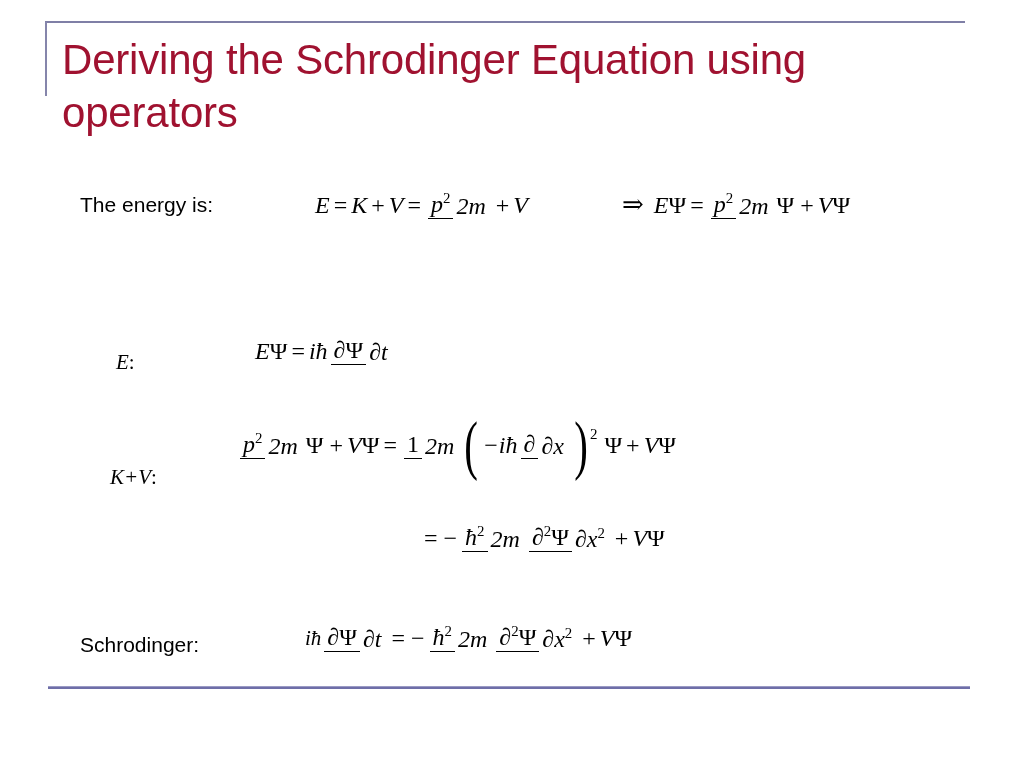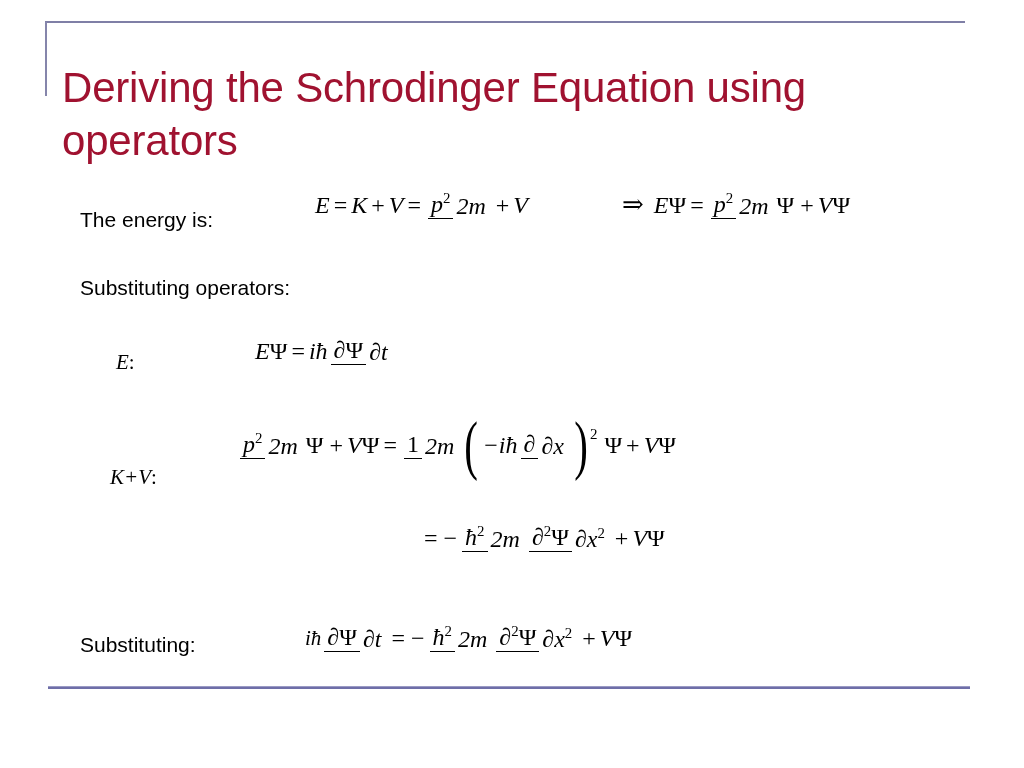--- a/index.html
+++ b/index.html
@@ -50,33 +50,32 @@
     left: 62px;
     top: 33px;
     width: 880px;
     color: #a01230;
     font-family: "Liberation Sans", sans-serif;
     font-size: 42px;
     line-height: 53px;
     font-weight: 400;
     letter-spacing: -0.2px;
     white-space: pre-line;
-    margin-top: 28px;
   }
 
   
   .label {
     position: absolute;
     color: #000000;
     font-family: "Liberation Sans", sans-serif;
     font-size: 21px;
     line-height: 24px;
     white-space: nowrap;
   }
-  .lbl-energy   { left: 80px;  top: 208px; }
+  .lbl-energy   { left: 80px;  top: 193px; }
   .lbl-subops   { left: 80px;  top: 276px; }
   .lbl-subst    { left: 80px;  top: 633px; }
 
   
   .math {
     position: absolute;
     color: #000000;
     font-family: "Liberation Serif", "DejaVu Serif", serif;
     font-style: italic;
     font-size: 24px;
@@ -192,21 +191,20 @@
     <span class="frac">
       <span class="num"><span>p</span><sup class="exr">2</sup></span>
       <span class="den">2m</span>
     </span>
     <span class="rm tight">Ψ</span>
     <span class="op">+</span>
     <span>V</span>
     <span class="rm">Ψ</span>
   </div>
 
-  <div class="label lbl-subops">Substituting operators:</div>
 
   <div class="mlabel ml-E"><span>E</span><span class="colon">:</span></div>
 
   <div class="math eq-E">
     <span>E</span>
     <span class="rm">Ψ</span>
     <span class="op">=</span>
     <span>i</span>
     <span>ħ</span>
     <span class="frac">
@@ -258,21 +256,21 @@
     </span>
     <span class="frac">
       <span class="num"><span>∂</span><sup class="exr">2</sup><span class="rm">Ψ</span></span>
       <span class="den"><span>∂x</span><sup class="exr">2</sup></span>
     </span>
     <span class="op">+</span>
     <span>V</span>
     <span class="rm">Ψ</span>
   </div>
 
-  <div class="label lbl-subst">Substituting:</div>
+  <div class="label lbl-subst">Schrodinger:</div>
 
   <div class="math eq-final">
     <span style="font-size:21px">i</span>
     <span style="font-size:21px">ħ</span>
     <span class="frac">
       <span class="num rm">∂Ψ</span>
       <span class="den">∂t</span>
     </span>
     <span class="op">=</span>
     <span class="op" style="padding:0 2px">−</span>

